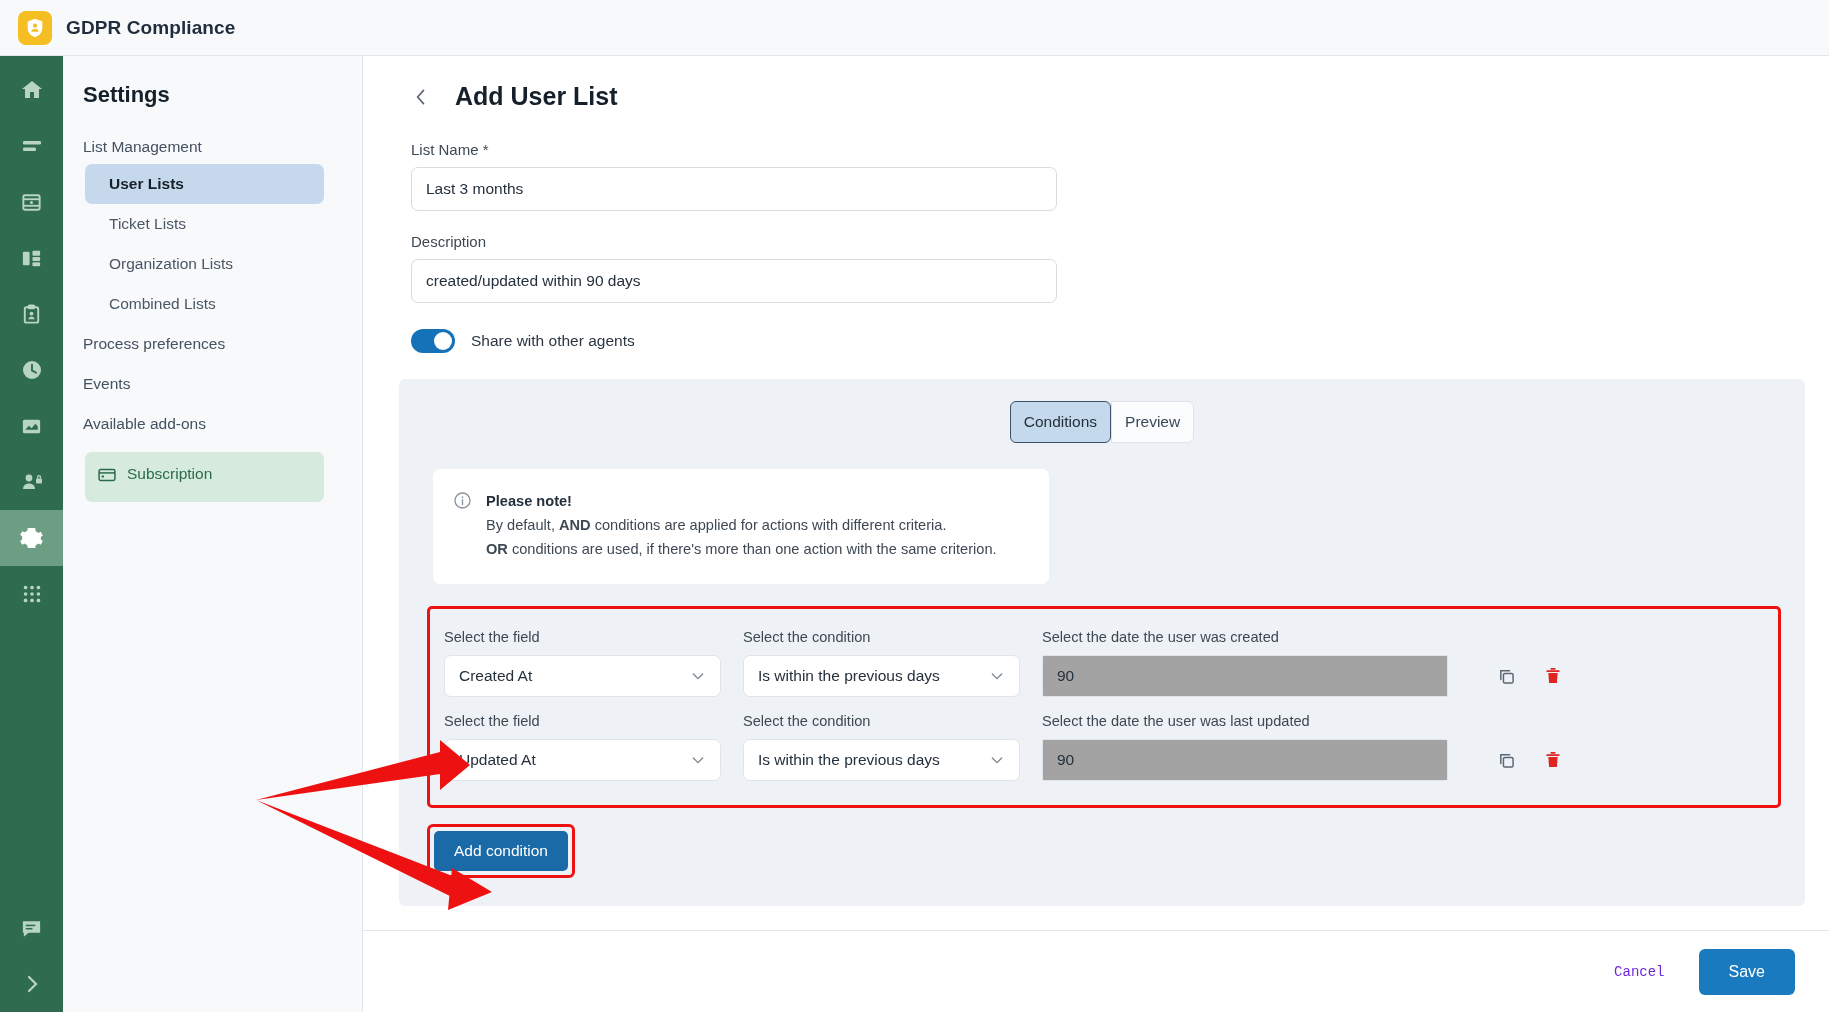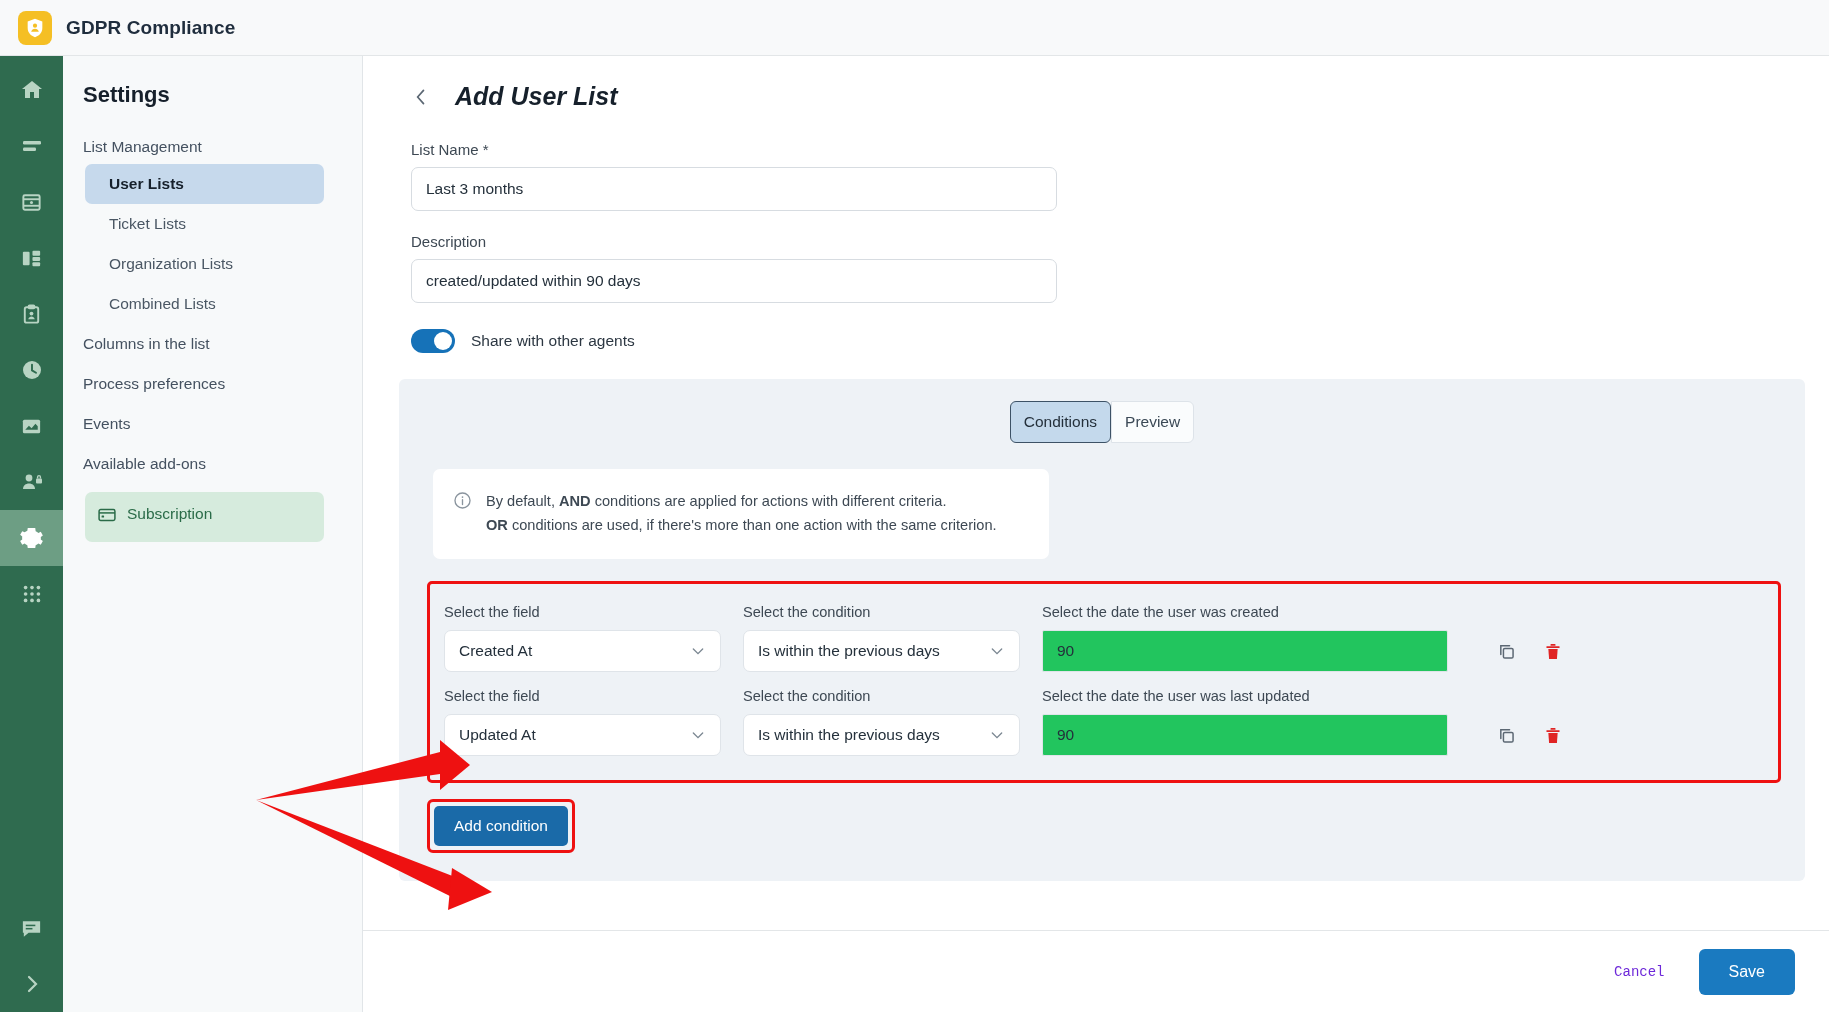--- a/index.html
+++ b/index.html
@@ -86,21 +86,20 @@
   .main {
     flex: 1; min-width: 0;
     background: #ffffff;
     display: flex; flex-direction: column;
   }
   .main-scroll { flex: 1; min-height: 0; overflow: hidden; padding: 0 0 0 0; }
 
   .page-head {
     display: flex; align-items: center; gap: 24px;
     padding: 26px 0 0 48px;
-    font-style: italic;
   }
   .back-chevron { color: #5b6773; cursor: pointer; line-height: 0; }
   .page-title { font-size: 25px; font-weight: 700; color: #16202b; }
 
   .form-zone { padding: 30px 0 0 48px; }
   .field-label { font-size: 15px; color: #3d4853; margin-bottom: 9px; }
   .text-input {
     width: 646px; height: 44px;
     border: 1px solid #d7dce1; border-radius: 7px;
     background: #fff; color: #24303b; font-size: 15.5px;
@@ -169,21 +168,21 @@
     height: 42px; border: 1px solid #dfe4e9; border-radius: 7px;
     background: #fff; display: flex; align-items: center;
     padding: 16px 14px; font-size: 15.5px; color: #24303b;
     justify-content: space-between; cursor: pointer;
   }
   .select-box .chev { color: #7b8792; line-height: 0; margin-left: 12px; }
   .col-field .select-box { width: 277px; }
   .col-cond .select-box { width: 277px; }
   .col-val input {
     width: 406px; height: 42px;
-    border: 1px solid #dfe4e9; border-radius: 2px; background: #22c55e;
+    border: 1px solid #dfe4e9; border-radius: 2px; background: #a3a3a3;
     font-size: 15.5px; color: #24303b; padding: 0 14px;
     font-family: "Liberation Sans", sans-serif;
   }
   .row-actions { display: flex; align-items: center; gap: 26px; margin-left: 26px; margin-bottom: 10px; }
   .icon-btn { line-height: 0; cursor: pointer; }
   .icon-copy { color: #5b6773; }
   .icon-trash { color: #e02424; }
 
   .addcond-wrap {
     display: inline-block;
@@ -354,21 +353,20 @@
       </div>
     </div>
 
     <div class="settings-nav">
       <div class="settings-title">Settings</div>
       <div class="nav-group-label">List Management</div>
       <div class="nav-sub active">User Lists</div>
       <div class="nav-sub">Ticket Lists</div>
       <div class="nav-sub">Organization Lists</div>
       <div class="nav-sub">Combined Lists</div>
-      <div class="nav-item">Columns in the list</div>
       <div class="nav-item">Process preferences</div>
       <div class="nav-item">Events</div>
       <div class="nav-item">Available add-ons</div>
       <div class="nav-item subscription">
         <span>
           <svg width="20" height="20" viewBox="0 0 24 24" fill="none" stroke="#2a6b48" stroke-width="1.8">
               <rect x="2.5" y="5.5" width="19" height="13" rx="2"></rect>
               <line x1="2.5" y1="9.5" x2="21.5" y2="9.5"></line>
               <rect x="5.5" y="12.5" width="3" height="2.4" rx=".6" fill="#2a6b48" stroke="none"></rect>
             </svg>
@@ -411,20 +409,21 @@
 
           <div class="note">
             <span class="note-icon">
               <svg width="19" height="19" viewBox="0 0 24 24" fill="none" stroke="currentColor" stroke-width="1.7">
                   <circle cx="12" cy="12" r="9.5"></circle>
                   <line x1="12" y1="11" x2="12" y2="17" stroke-linecap="round"></line>
                   <circle cx="12" cy="7.6" r="1.1" fill="currentColor" stroke="none"></circle>
                 </svg>
             </span>
             <div class="note-body">
+              <div class="note-title">Please note!</div>
               <div><span>By default, </span><b>AND</b><span> conditions are applied for actions with different criteria.</span></div>
               <div><b>OR</b><span> conditions are used, if there's more than one action with the same criterion.</span></div>
             </div>
           </div>
 
           <div class="cond-rows">
 
             <div class="cond-row">
               <div class="cond-col col-field">
                 <div class="cond-label">Select the field</div>

